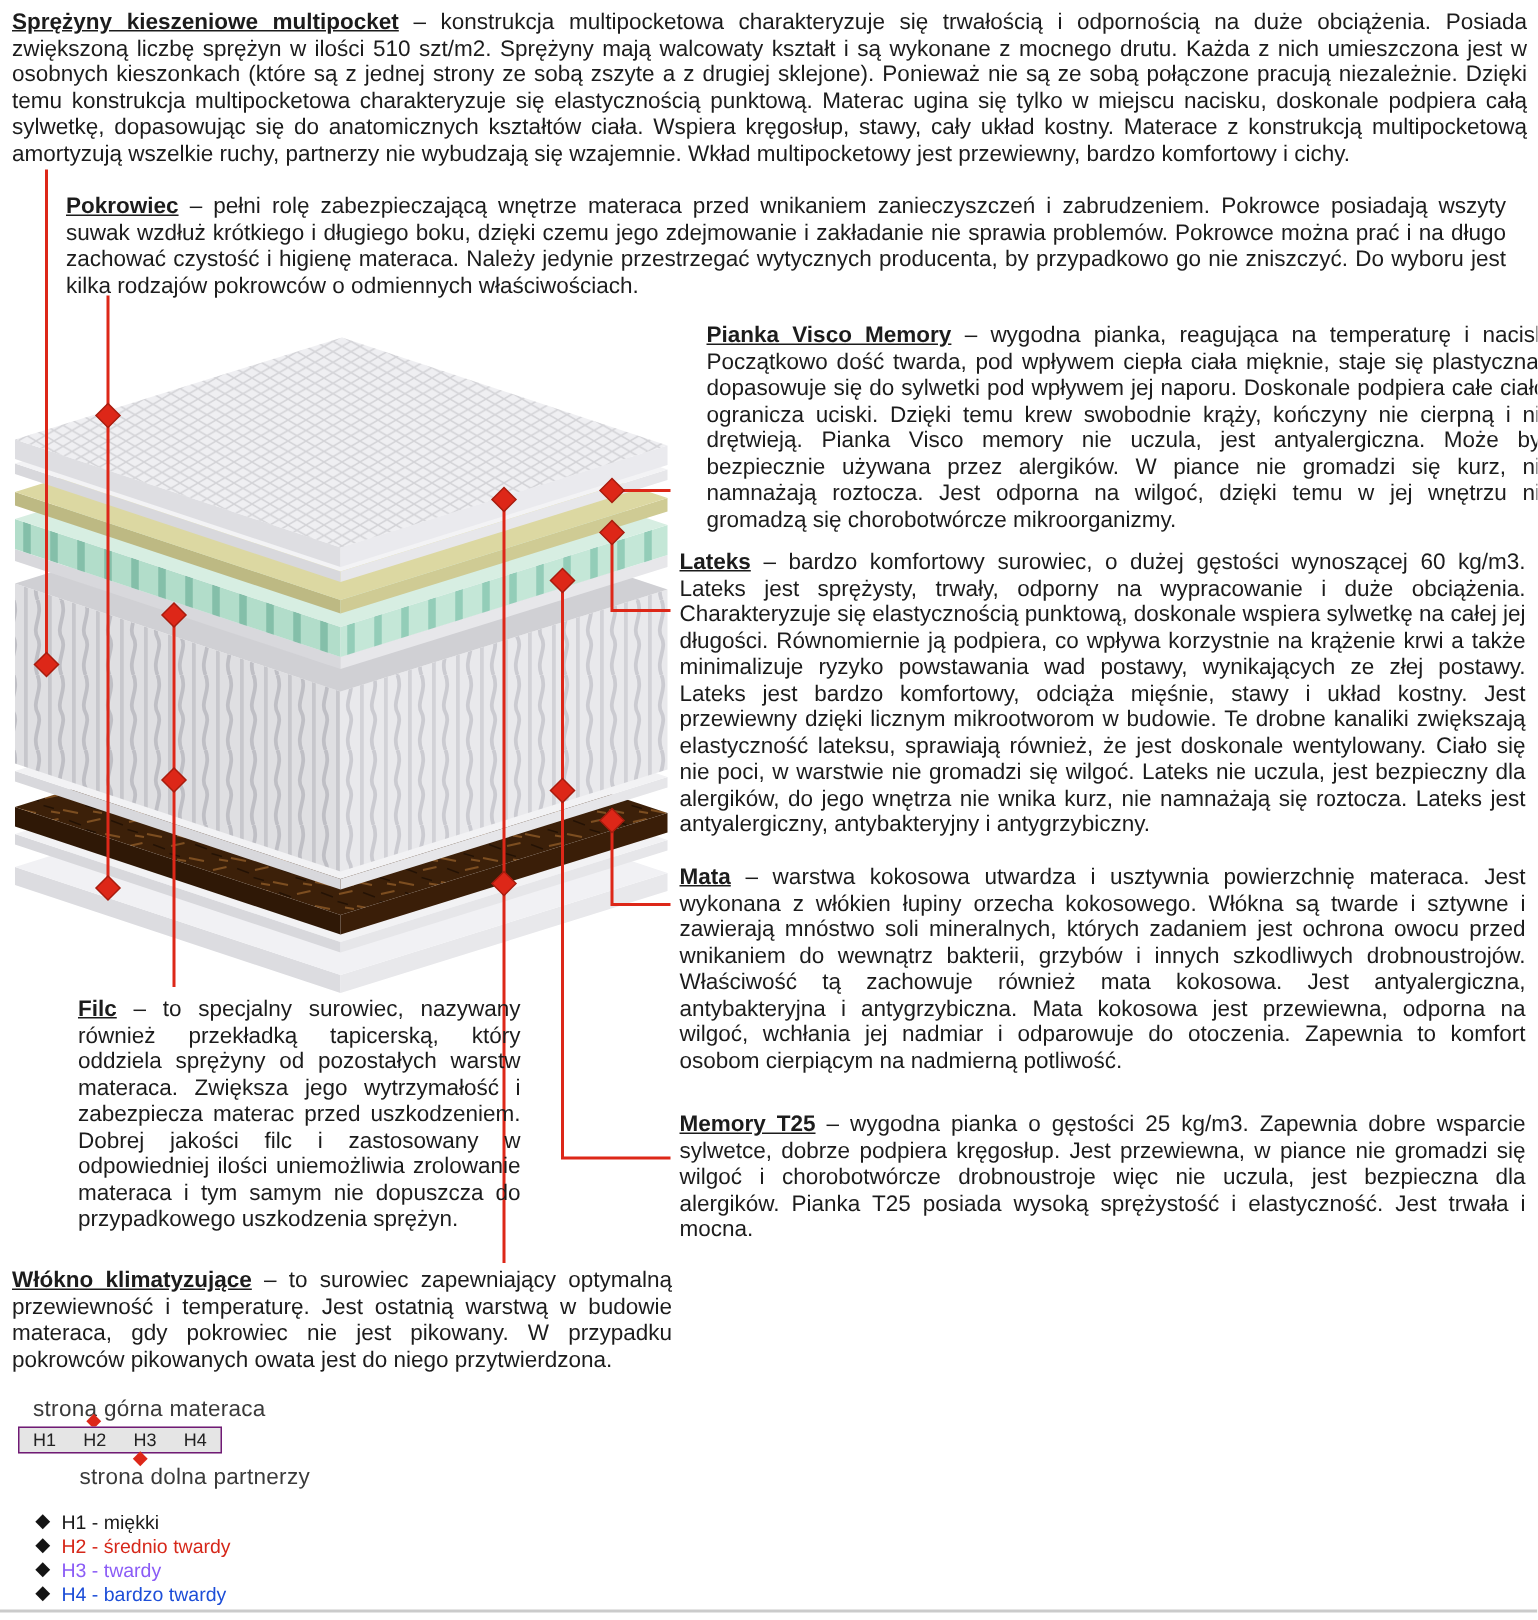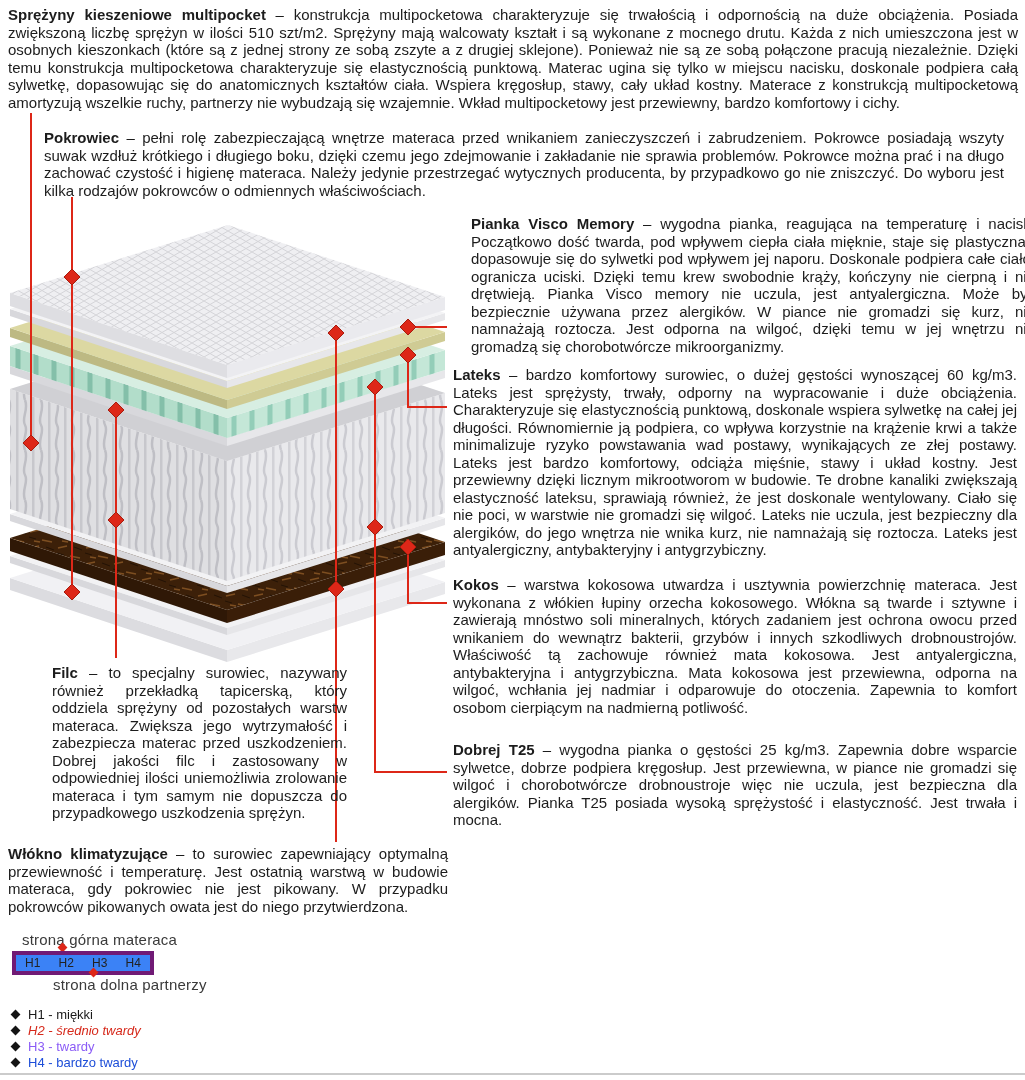--- a/index.html
+++ b/index.html
@@ -1,29 +1,29 @@
 <!DOCTYPE html>
 <html style="--accent: #dd2718;"><head>
 <meta charset="utf-8">
 <style>
   html,body{margin:0;padding:0;background:#ffffff;}
   #page{position:relative;width:1025px;height:1080px;background:#fff;overflow:hidden;
         font-family:"Liberation Sans",sans-serif;color:#1c1c1c;}
   .para{position:absolute;font-size:15px;line-height:17.5px;text-align:justify;}
-  .para b{font-weight:bold;}
+  .para b{font-weight:bold;text-decoration:underline;}
   #diagram-svg{position:absolute;left:0;top:0;width:1025px;height:1080px;pointer-events:none;}
   .conn{stroke:var(--accent);stroke-width:2;fill:none;}
   .dmd{fill:var(--accent);stroke:#a81c0e;stroke-width:1;}
   
   .hz-label{position:absolute;font-size:15px;color:#3a3a3a;letter-spacing:.2px;}
   .rdot{position:absolute;width:7px;height:7px;background:var(--accent);transform:rotate(45deg);}
-  #hz-box{position:absolute;left:12px;top:951px;width:134px;height:16px;border:4px solid #701a75;
-          background:#3b82f6;display:flex;align-items:center;}
+  #hz-box{position:absolute;left:12px;top:951px;width:134px;height:16px;border:1px solid #701a75;
+          background:#e5e5e5;display:flex;align-items:center;}
   #hz-box .hz-cell{flex:1;text-align:center;font-size:12px;color:#222;}
-  #hz-legend{position:absolute;left:8px;top:1006px;list-style:none;margin:0;padding:0;}
+  #hz-legend{position:absolute;left:21px;top:1006px;list-style:none;margin:0;padding:0;}
   #hz-legend li{height:16px;display:flex;align-items:center;font-size:13px;}
   .blk-dmd{width:7px;height:7px;background:#141414;transform:rotate(45deg);margin:0 9px 0 4px;flex:none;}
   #bottom-divider{position:absolute;left:0;top:1073px;width:1025px;height:2px;background:#cbcbcb;}
 </style>
 </head>
 <body>
 
 <div id="page">
 
   <svg id="diagram-svg" viewBox="0 0 1025 1080">
@@ -162,26 +162,26 @@
     <b>Pianka Visco Memory</b>
     <span>– wygodna pianka, reagująca na temperaturę i nacisk. Początkowo dość twarda, pod wpływem ciepła ciała mięknie, staje się plastyczna i dopasowuje się do sylwetki pod wpływem jej naporu. Doskonale podpiera całe ciało, ogranicza uciski. Dzięki temu krew swobodnie krąży, kończyny nie cierpną i nie drętwieją. Pianka Visco memory nie uczula, jest antyalergiczna. Może być bezpiecznie używana przez alergików. W piance nie gromadzi się kurz, nie namnażają roztocza. Jest odporna na wilgoć, dzięki temu w jej wnętrzu nie gromadzą się chorobotwórcze mikroorganizmy.</span>
   </div>
 
   <div class="para" style="left:453px;top:366px;width:564px;">
     <b>Lateks</b>
     <span>– bardzo komfortowy surowiec, o dużej gęstości wynoszącej 60 kg/m3. Lateks jest sprężysty, trwały, odporny na wypracowanie i duże obciążenia. Charakteryzuje się elastycznością punktową, doskonale wspiera sylwetkę na całej jej długości. Równomiernie ją podpiera, co wpływa korzystnie na krążenie krwi a także minimalizuje ryzyko powstawania wad postawy, wynikających ze złej postawy. Lateks jest bardzo komfortowy, odciąża mięśnie, stawy i układ kostny. Jest przewiewny dzięki licznym mikrootworom w budowie. Te drobne kanaliki zwiększają elastyczność lateksu, sprawiają również, że jest doskonale wentylowany. Ciało się nie poci, w warstwie nie gromadzi się wilgoć. Lateks nie uczula, jest bezpieczny dla alergików, do jego wnętrza nie wnika kurz, nie namnażają się roztocza. Lateks jest antyalergiczny, antybakteryjny i antygrzybiczny.</span>
   </div>
 
   <div class="para" style="left:453px;top:576px;width:564px;">
-    <b>Kokos</b>
+    <b>Mata</b>
     <span>– warstwa kokosowa utwardza i usztywnia powierzchnię materaca. Jest wykonana z włókien łupiny orzecha kokosowego. Włókna są twarde i sztywne i zawierają mnóstwo soli mineralnych, których zadaniem jest ochrona owocu przed wnikaniem do wewnątrz bakterii, grzybów i innych szkodliwych drobnoustrojów. Właściwość tą zachowuje również mata kokosowa. Jest antyalergiczna, antybakteryjna i antygrzybiczna. Mata kokosowa jest przewiewna, odporna na wilgoć, wchłania jej nadmiar i odparowuje do otoczenia. Zapewnia to komfort osobom cierpiącym na nadmierną potliwość.</span>
   </div>
 
   <div class="para" style="left:453px;top:741px;width:564px;">
-    <b>Dobrej T25</b>
+    <b>Memory T25</b>
     <span>– wygodna pianka o gęstości 25 kg/m3. Zapewnia dobre wsparcie sylwetce, dobrze podpiera kręgosłup. Jest przewiewna, w piance nie gromadzi się wilgoć i chorobotwórcze drobnoustroje więc nie uczula, jest bezpieczna dla alergików. Pianka T25 posiada wysoką sprężystość i elastyczność. Jest trwała i mocna.</span>
   </div>
 
   <div class="para" style="left:8px;top:664px;width:295px;margin-left:44px;">
     <b>Filc</b>
     <span>– to specjalny surowiec, nazywany również przekładką tapicerską, który oddziela sprężyny od pozostałych warstw materaca. Zwiększa jego wytrzymałość i zabezpiecza materac przed uszkodzeniem. Dobrej jakości filc i zastosowany w odpowiedniej ilości uniemożliwia zrolowanie materaca i tym samym nie dopuszcza do przypadkowego uszkodzenia sprężyn.</span>
   </div>
 
   <div class="para" style="left:8px;top:845px;width:440px;">
     <b>Włókno klimatyzujące</b>
@@ -201,21 +201,21 @@
   <span class="rdot" style="left:90px;top:969px;"></span>
   <div class="hz-label" style="left:53px;top:976px;">strona dolna partnerzy</div>
 
   <ul id="hz-legend">
     <li>
       <span class="blk-dmd"></span>
       <span style="color: rgb(26, 26, 26);">H1 - miękki</span>
     </li>
     <li>
       <span class="blk-dmd"></span>
-      <span style="color: rgb(214, 40, 26); font-style: italic;">H2 - średnio twardy</span>
+      <span style="color: rgb(214, 40, 26);">H2 - średnio twardy</span>
     </li>
     <li>
       <span class="blk-dmd"></span>
       <span style="color: #8b5cf6;">H3 - twardy</span>
     </li>
     <li>
       <span class="blk-dmd"></span>
       <span style="color: #1d4ed8;">H4 - bardzo twardy</span>
     </li>
   </ul>

